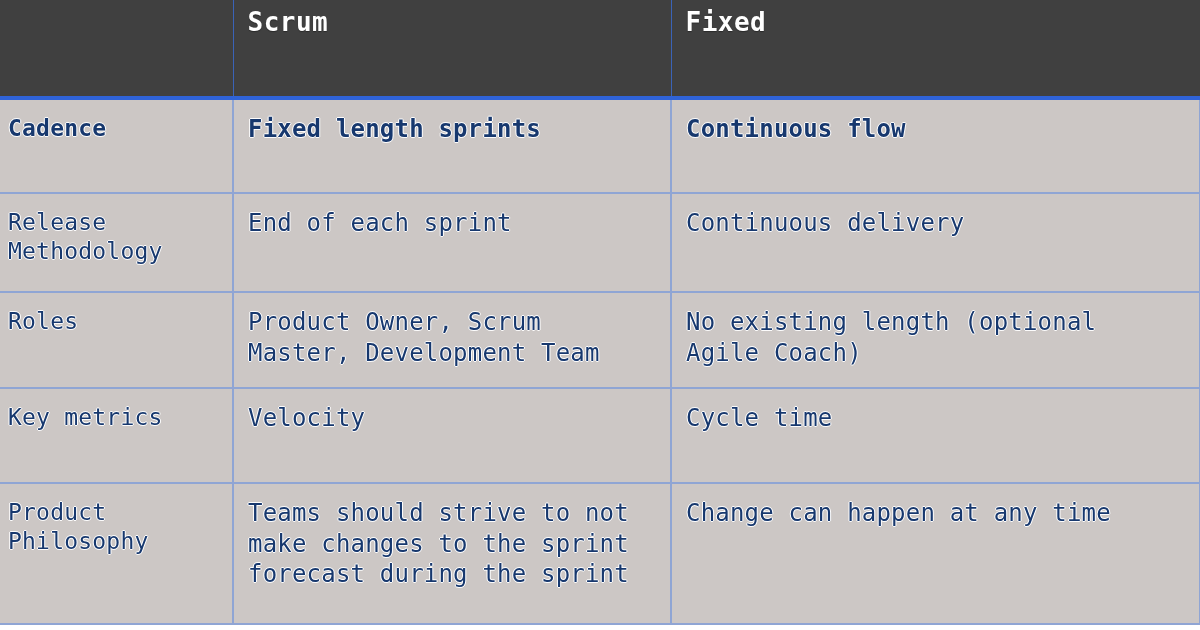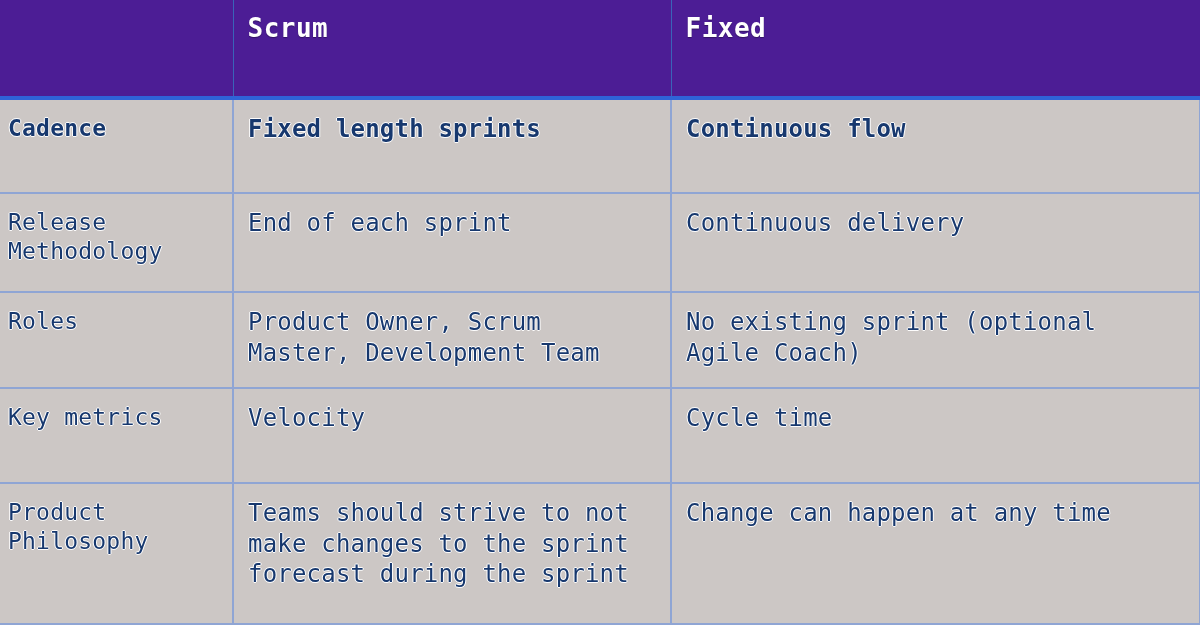--- a/index.html
+++ b/index.html
@@ -24,25 +24,25 @@
   
   col.col-feature { width: 233px; }
   col.col-scrum   { width: 438px; }
   col.col-kanban  { width: 529px; }
 
   
   thead tr {
     background: #0a3090;
   }
   thead th {
-    background: #4c1d95;
+    background: #404040;
     height: 98px;
     vertical-align: top;
     text-align: left;
-    padding: 14px 0 0 10px;
+    padding: 8px 0 0 10px;
     margin: 0;
     border: 0;
     border-bottom: 4px solid #2f63d8;
     box-sizing: border-box;
   }
   thead th.th-feature {
     border-right: 1px solid #3a63b8;
   }
   thead th.th-scrum {
     border-right: 1px solid #3a63b8;
@@ -164,21 +164,21 @@
 
     <tr class="row-h96">
       <td class="cell-feature">
         <span class="cell-text">Roles</span>
       </td>
       <td class="cell-scrum">
         <span class="cell-text">Product Owner, Scrum
 Master, Development Team</span>
       </td>
       <td class="cell-kanban">
-        <span class="cell-text">No existing sprint (optional
+        <span class="cell-text">No existing length (optional
 Agile Coach)</span>
       </td>
     </tr>
 
     <tr class="row-h95b">
       <td class="cell-feature">
         <span class="cell-text">Key metrics</span>
       </td>
       <td class="cell-scrum">
         <span class="cell-text">Velocity</span>

